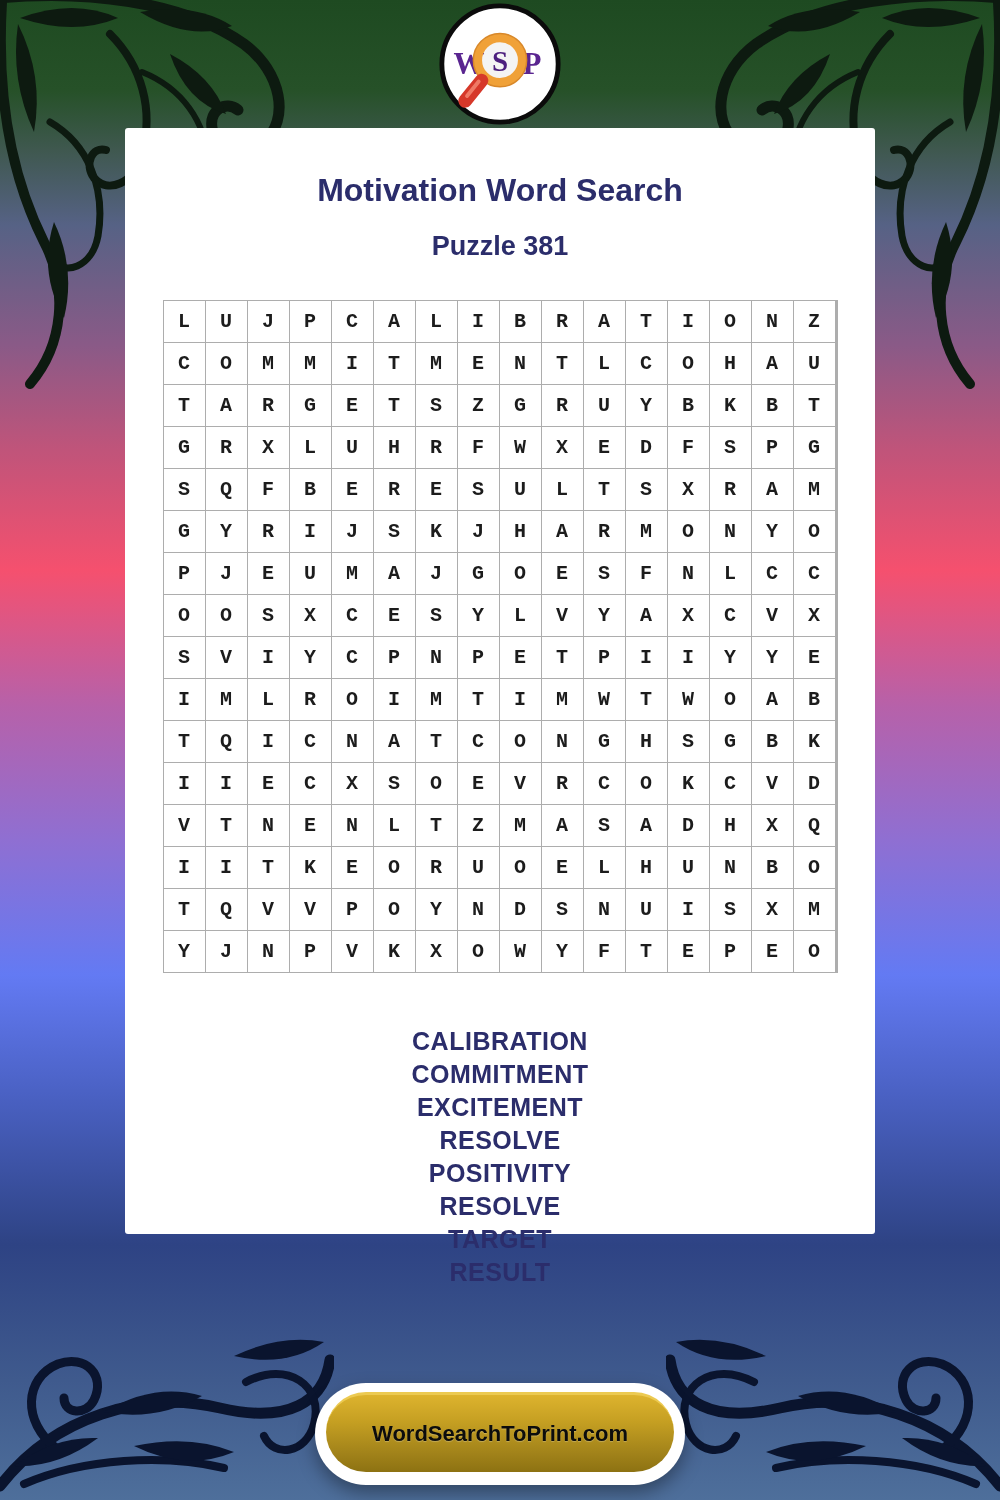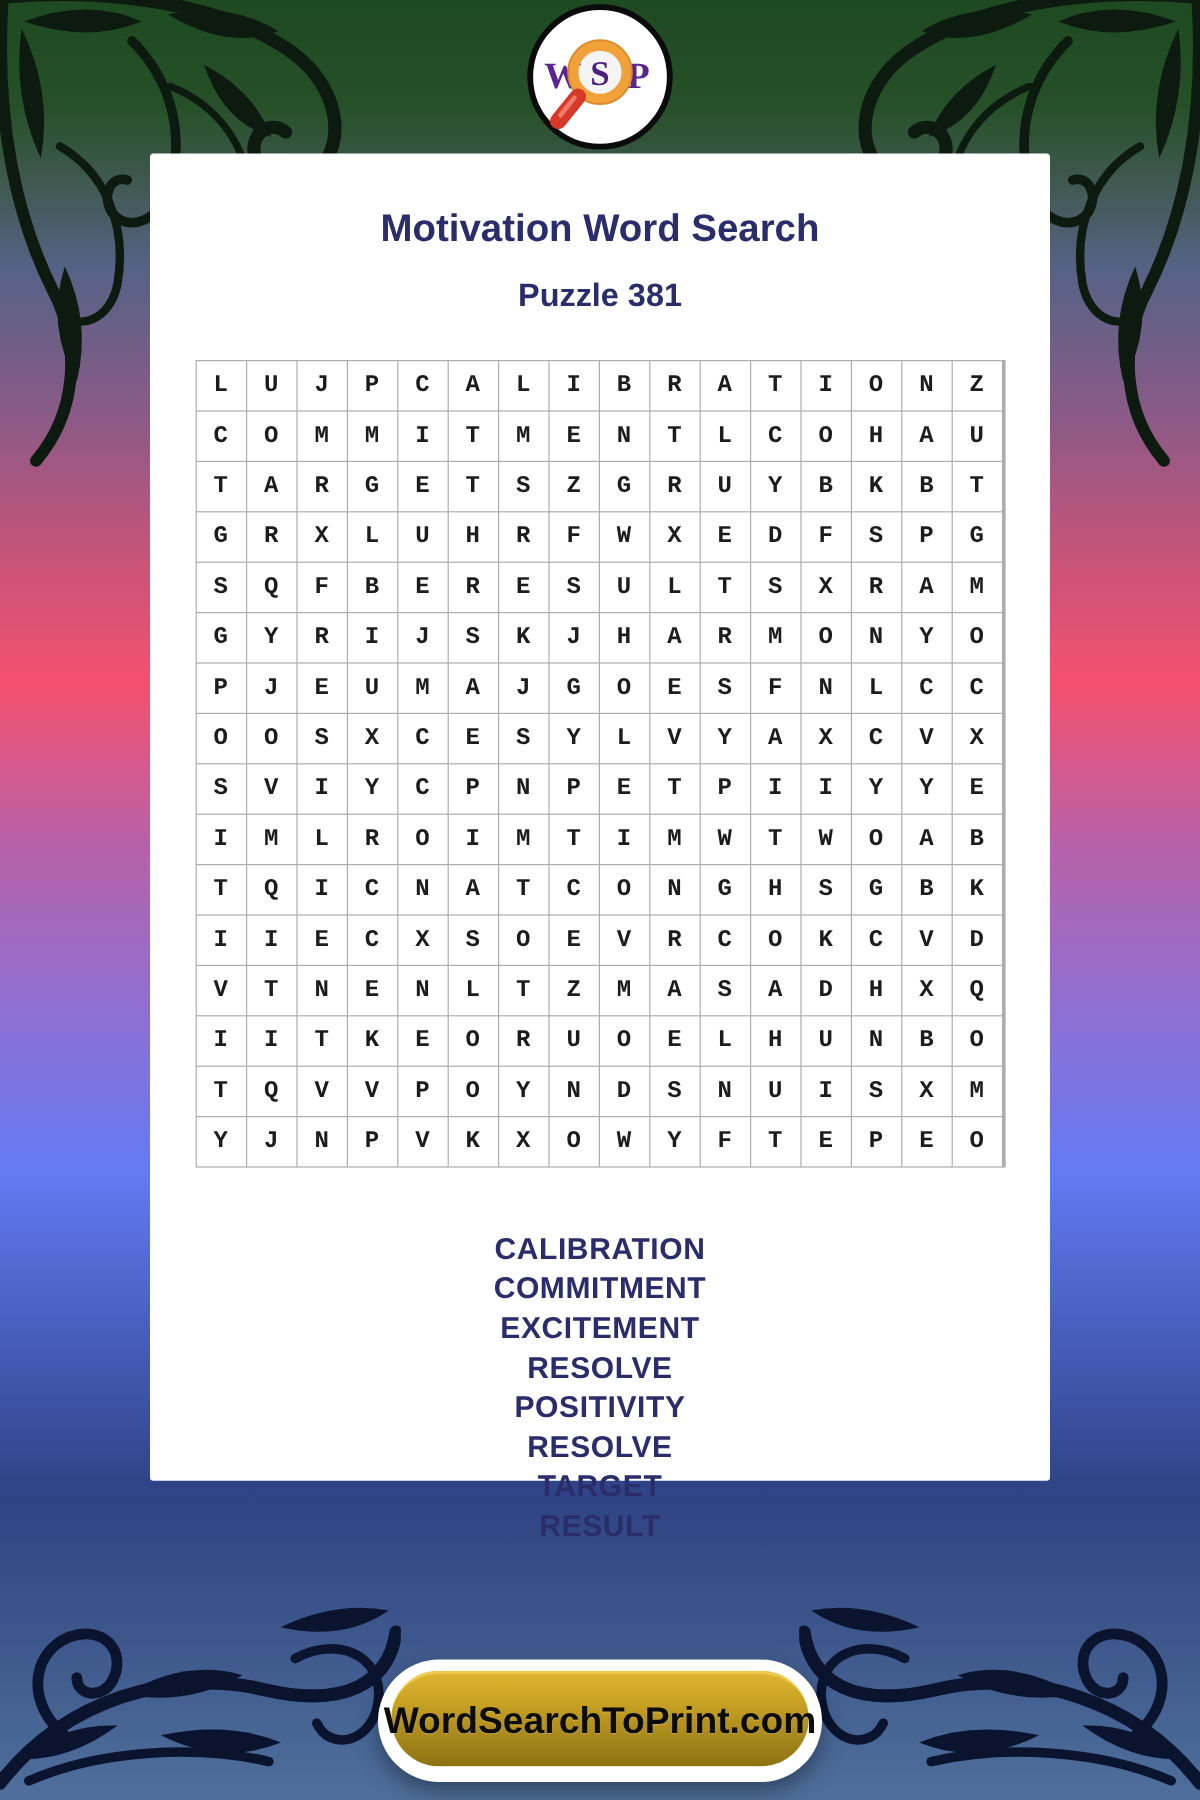--- a/index.html
+++ b/index.html
@@ -57,21 +57,21 @@
     box-shadow:0 8px 18px rgba(0,0,0,0.35);
   }
   .btn-inner{
     position:absolute;left:11px;top:9px;right:11px;bottom:13px;
     border-radius:42px;cursor:pointer;
     background:linear-gradient(180deg,#ddb32e 0%,#c59f22 35%,#a2831a 75%,#8d7212 100%);
     border-top:3px solid #ecca52;
     display:flex;align-items:center;justify-content:center;
   }
   .btn-label{
-    font-size:31px;font-weight:bold;color:#0c0c0c;
+    font-size:22px;font-weight:bold;color:#0c0c0c;
     text-shadow:0 1px 1px rgba(255,255,255,0.25);
   }
 </style>
 </head>
 <body>
 
 <div class="page">
 
   <svg class="flourish fl-tl" width="320" height="440" viewBox="0 0 320 440">
     <g stroke="currentColor" fill="none" stroke-linecap="round">

